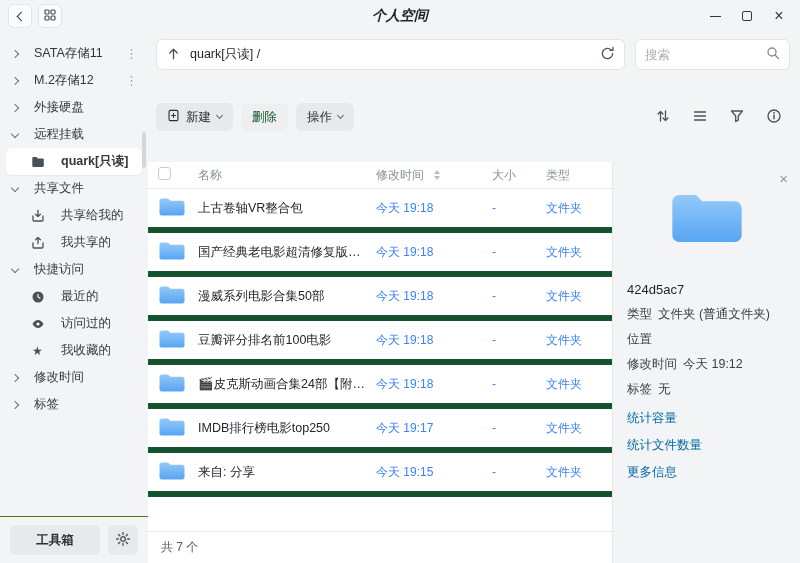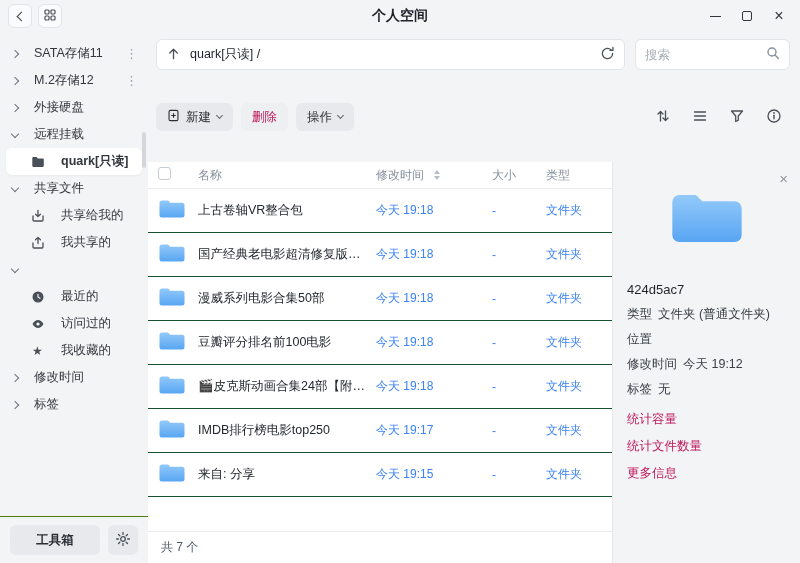--- a/index.html
+++ b/index.html
@@ -5,21 +5,21 @@
   * { margin:0; padding:0; box-sizing:border-box; }
   html,body { width:800px; height:563px; overflow:hidden; }
   body { font-family:"Liberation Sans","DejaVu Sans",sans-serif; background:#f3f4f6; color:#1f2329; font-size:12.5px; }
   .window { width:800px; height:563px; display:flex; flex-direction:column; }
 
   
   .titlebar { flex:0 0 32px; display:flex; align-items:center; padding:0 8px; position:relative; }
   .tb-left { display:flex; gap:6px; align-items:center; }
   .nav-btn { width:24px; height:24px; border:1px solid #e2e5e9; background:#fafbfc; border-radius:6px; display:flex; align-items:center; justify-content:center; cursor:pointer; }
   .chevL { width:7px; height:7px; border-left:1.6px solid #3a3f45; border-bottom:1.6px solid #3a3f45; transform:rotate(45deg); margin-left:3px; }
-  .tb-title { position:absolute; left:50%; transform:translateX(-50%); font-weight:700; font-size:14px; color:#1f2329; }
+  .tb-title { position:absolute; left:50%; transform:translateX(-50%); font-weight:700; font-size:14px; color:#1f2329;font-style:italic; }
   .tb-right { margin-left:auto; display:flex; gap:6px; align-items:center; }
   .win-btn { width:26px; height:24px; display:flex; align-items:center; justify-content:center; border-radius:4px; cursor:pointer; }
   .min-glyph { width:11px; height:0; border-bottom:1.6px solid #33373d; }
   .max-glyph { width:10px; height:10px; border:1.5px solid #33373d; border-radius:2px; }
   .close-glyph { font-size:16px; color:#33373d; line-height:1; }
 
   .content { flex:1; display:flex; min-height:0; }
 
   
   .sidebar { width:148px; flex:0 0 148px; display:flex; flex-direction:column; padding-top:8px; position:relative; }
@@ -44,47 +44,47 @@
   .row-top { flex:0 0 44px; display:flex; align-items:center; gap:10px; padding:7px 10px 6px 8px; }
   .pathbar { flex:1; height:31px; background:#fff; border:1px solid #e1e4e8; border-radius:6px; display:flex; align-items:center; padding:0 9px; gap:9px; cursor:text; }
   .path-text { flex:1; color:#1f2329; }
   .iconbtn { display:flex; align-items:center; justify-content:center; cursor:pointer; background:none; border:none; padding:0; }
   .searchbox { width:155px; height:31px; background:#fff; border:1px solid #e1e4e8; border-radius:6px; display:flex; align-items:center; padding:0 9px; gap:6px; }
   .searchbox input { flex:1; min-width:0; border:none; outline:none; background:transparent; font:inherit; color:#1f2329; }
   .searchbox input::placeholder { color:#a6adb5; }
 
   .row-toolbar { flex:0 0 36px; display:flex; align-items:center; gap:8px; padding:0 14px 4px 8px; }
   .btn { height:28px; background:#e7e9ec; border:none; border-radius:6px; padding:0 11px; display:flex; align-items:center; gap:6px; font:inherit; color:#2b2f35; cursor:pointer; }
-  .btn.disabled { background:#edeff1; color:#be185d; cursor:default;justify-content:flex-end; }
+  .btn.disabled { background:#edeff1; color:#14532d; cursor:default;justify-content:flex-end; }
   .caret { width:5px; height:5px; border-right:1.3px solid #5f6670; border-bottom:1.3px solid #5f6670; transform:rotate(45deg); margin-top:-3px; }
   .tool-icons { margin-left:auto; display:flex; gap:13px; align-items:center; }
   .tool-icons .iconbtn { width:24px; height:24px; }
 
   .row-body { flex:1; display:flex; min-height:0; }
   .tablewrap { flex:1; background:#fff; display:flex; flex-direction:column; min-width:0; }
   .thead, .trow { display:grid; grid-template-columns:40px 1fr 116px 54px 58px; align-items:center; padding:0 8px 0 10px; }
   .thead { height:27px; border-bottom:1px solid #e9ebee; color:#86909c; font-size:12px; }
   .th-mod { display:flex; align-items:center; gap:10px; }
   .sortwrap { display:flex; flex-direction:column; align-items:center; cursor:pointer; }
   .tri-up { width:0; height:0; border-left:3.5px solid transparent; border-right:3.5px solid transparent; border-bottom:4.5px solid #b6bdc6; }
   .tri-down { width:0; height:0; border-left:3.5px solid transparent; border-right:3.5px solid transparent; border-top:4.5px solid #b6bdc6; margin-top:2px; }
   .checkbox { width:13px; height:13px; border:1px solid #c6ccd2; border-radius:3px; background:#fff; cursor:pointer; display:inline-block; }
-  .trow { height:44px; border-bottom:1px solid #14532d; cursor:pointer; }
+  .trow { height:44px; border-bottom:6px solid #14532d; cursor:pointer; }
   .c-name { color:#23272e; white-space:nowrap; overflow:hidden; text-overflow:ellipsis; padding-right:10px; }
   .c-mod, .c-size, .c-type { color:#3b82f6; font-size:12px; }
   .fill { flex:1; }
   .tfoot { border-top:1px solid #e9ebee; height:32px; display:flex; align-items:center; padding:0 13px; color:#4e5969; font-size:12px; }
 
   
   .details { width:188px; flex:0 0 188px; border-left:1px solid #e6e8ea; background:#f3f4f6; position:relative; padding:0 14px; }
   .details-close { position:absolute; top:5px; right:8px; font-size:15px; color:#9298a0; cursor:pointer; background:none; border:none; line-height:1; padding:4px; }
   .bigfolder { display:block; margin:26px auto 0; }
   .dname { margin-top:33px; font-size:13px; color:#1f2329; }
   .dfield { margin-top:10px; color:#3a4048; display:flex; gap:6px; line-height:15px; }
-  .dlink { margin-top:12px; color:#be185d; line-height:15px; cursor:pointer; }
+  .dlink { margin-top:12px; color:#0369a1; line-height:15px; cursor:pointer;font-family:Liberation Mono, monospace; }
   .dlink.first { margin-top:15px; }
 </style>
 </head>
 <body>
 
 <svg width="0" height="0" style="position:absolute" aria-hidden="true">
   <defs>
     <linearGradient id="fgrad" x1="0" y1="0" x2="0" y2="1">
       <stop offset="0" stop-color="#93c9f9"></stop>
         <stop offset="1" stop-color="#58a5f3"></stop>
@@ -183,20 +183,21 @@
               <svg width="14" height="14" viewBox="0 0 14 14" fill="none" stroke="#4a5058" stroke-width="1.3" stroke-linecap="round" stroke-linejoin="round">
                 <path d="M2 7v4c0 .55.45 1 1 1h8c.55 0 1-.45 1-1V7"></path>
                 <path d="M7 7.6V1.4M4.6 3.8L7 1.4l2.4 2.4"></path>
               </svg>
             </span>
           <span class="side-label">我共享的</span>
         </div>
 
         <div class="side-item">
           <span class="chev down"></span>
+          <span class="side-label">快捷访问</span>
         </div>
 
         <div class="side-item sub">
           <span class="sicon">
               <svg width="14" height="14" viewBox="0 0 14 14">
                 <circle cx="7" cy="7" r="5.5" fill="#4a5058"></circle>
                 <path d="M7 4.2V7l2 1.2" stroke="#fff" stroke-width="1.1" fill="none" stroke-linecap="round"></path>
               </svg>
             </span>
           <span class="side-label">最近的</span>

